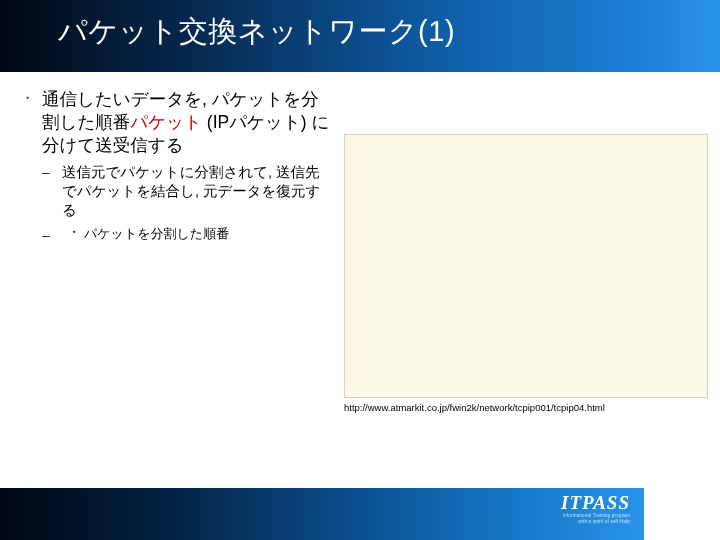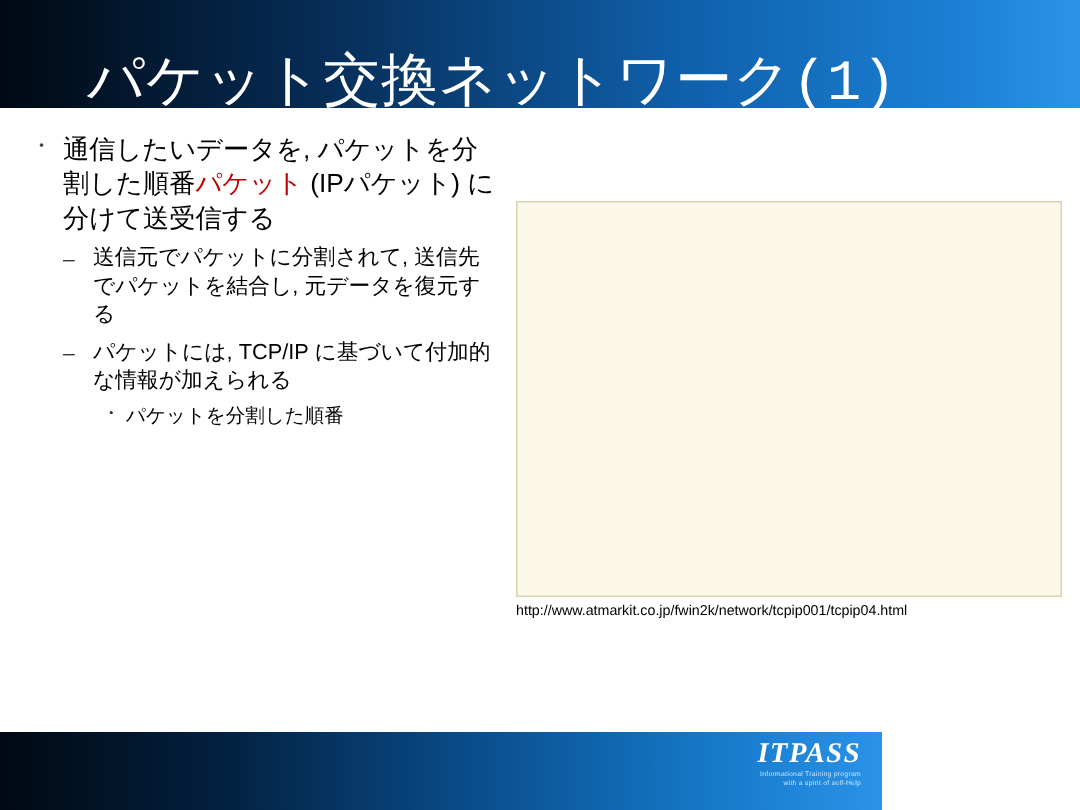--- a/index.html
+++ b/index.html
@@ -24,33 +24,32 @@
   .title-band {
     position: absolute;
     left: 0; top: 0;
     width: 720px;
     height: 72px;
     background: linear-gradient(to right, #000913 0%, #062a52 28%, #0f5ea8 62%, #1b7fd4 88%, #2a93e8 100%);
   }
   .title-text {
     position: absolute;
     left: 58px;
-    top: 28px;
-    font-size: 38px;
+    top: 12px;
+    font-size: 29px;
     color: #ffffff;
     letter-spacing: 0.5px;
     white-space: nowrap;
-    font-family: Liberation Mono, monospace;
   }
   
   .bottom-band {
     position: absolute;
     left: 0;
     bottom: 0;
-    width: 588px;
+    width: 644px;
     height: 52px;
     background: linear-gradient(to right, #000913 0%, #03203f 25%, #0a4f8f 55%, #1578c8 80%, #2a93e8 100%);
   }
   .logo {
     position: absolute;
     right: 14px;
     bottom: 16px;
     text-align: right;
     line-height: 1;
   }
@@ -181,21 +180,20 @@
         <span>通信したいデータを, パケットを分割した順番</span><span class="hl">パケット</span><span> (IPパケット) に分けて送受信する</span>
       </div>
 
       <div class="lv2">
         <span class="marker">–</span>
         <span>送信元でパケットに分割されて, 送信先でパケットを結合し, 元データを復元する</span>
       </div>
 
       <div class="lv2">
         <span class="marker">–</span>
-        <span>パケットには, TCP/IP に基づいて付加的な情報が加えられる</span>
       </div>
 
       <div class="lv3">
         <span class="marker">・</span>
       </div>
 
       <div class="lv3">
         <span class="marker">・</span>
         <span>パケットを分割した順番</span>
       </div>

